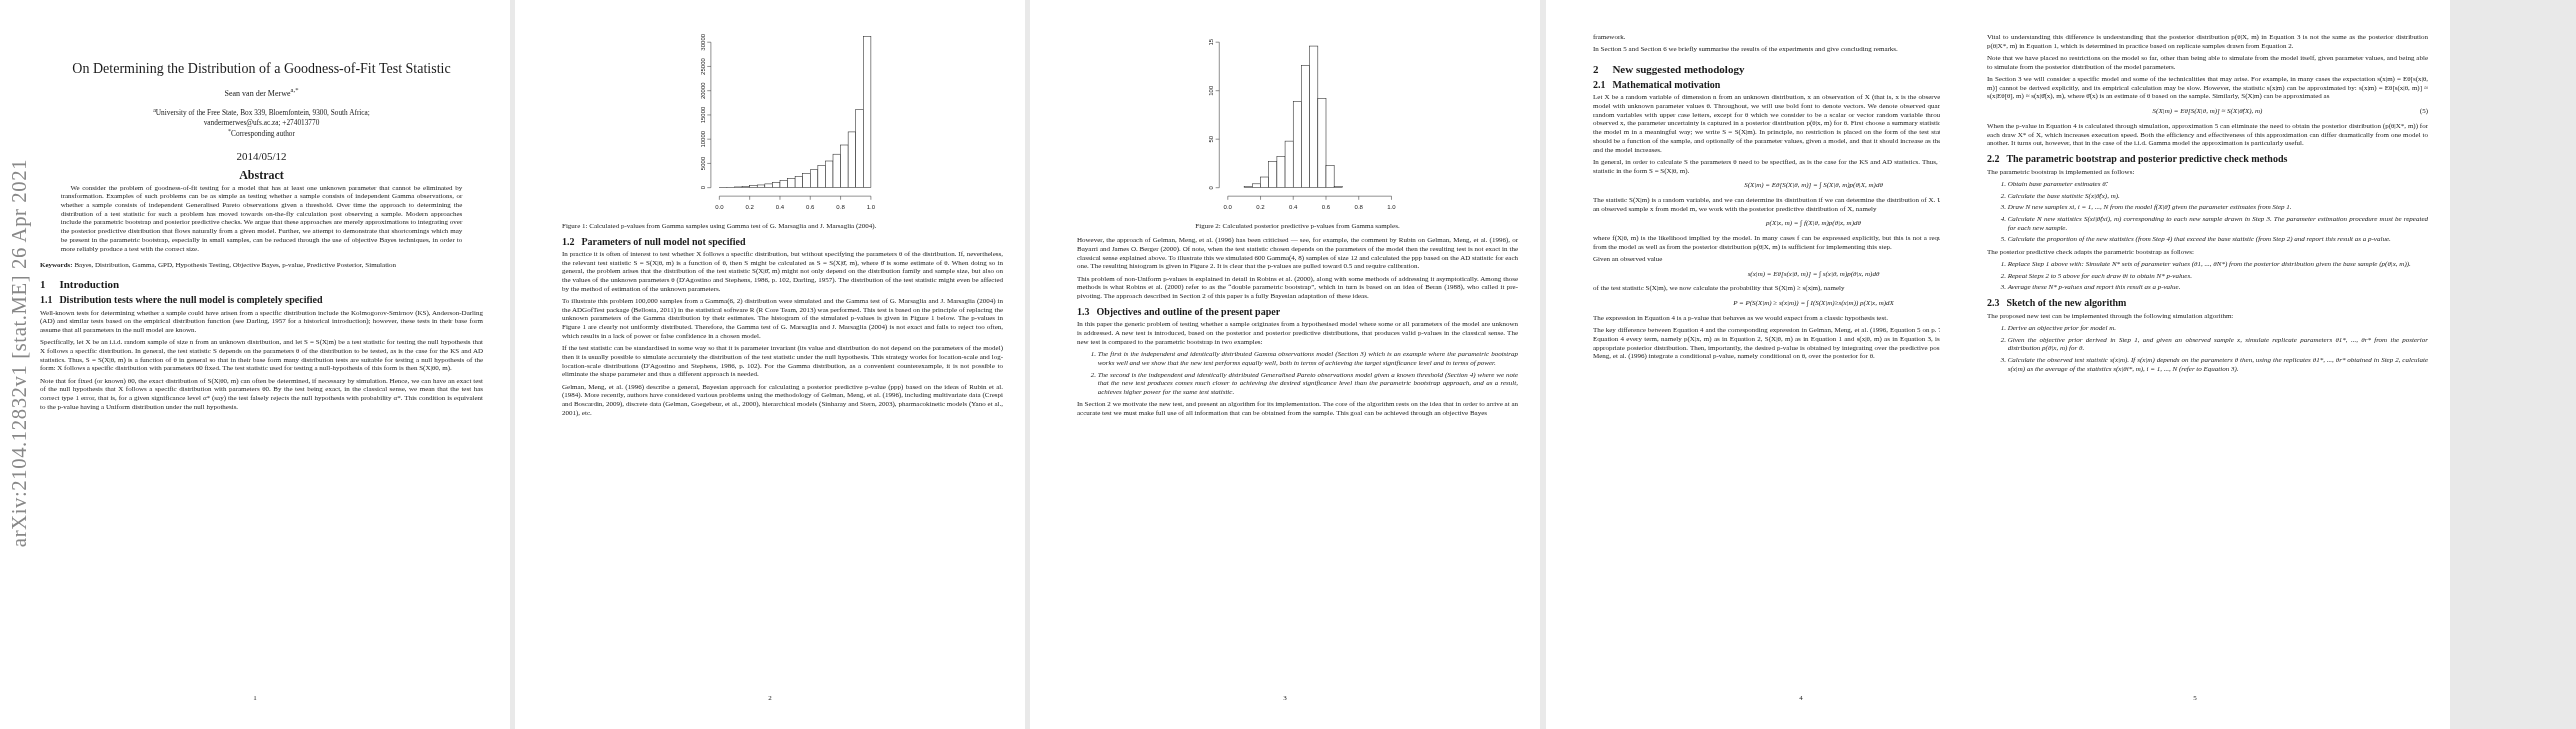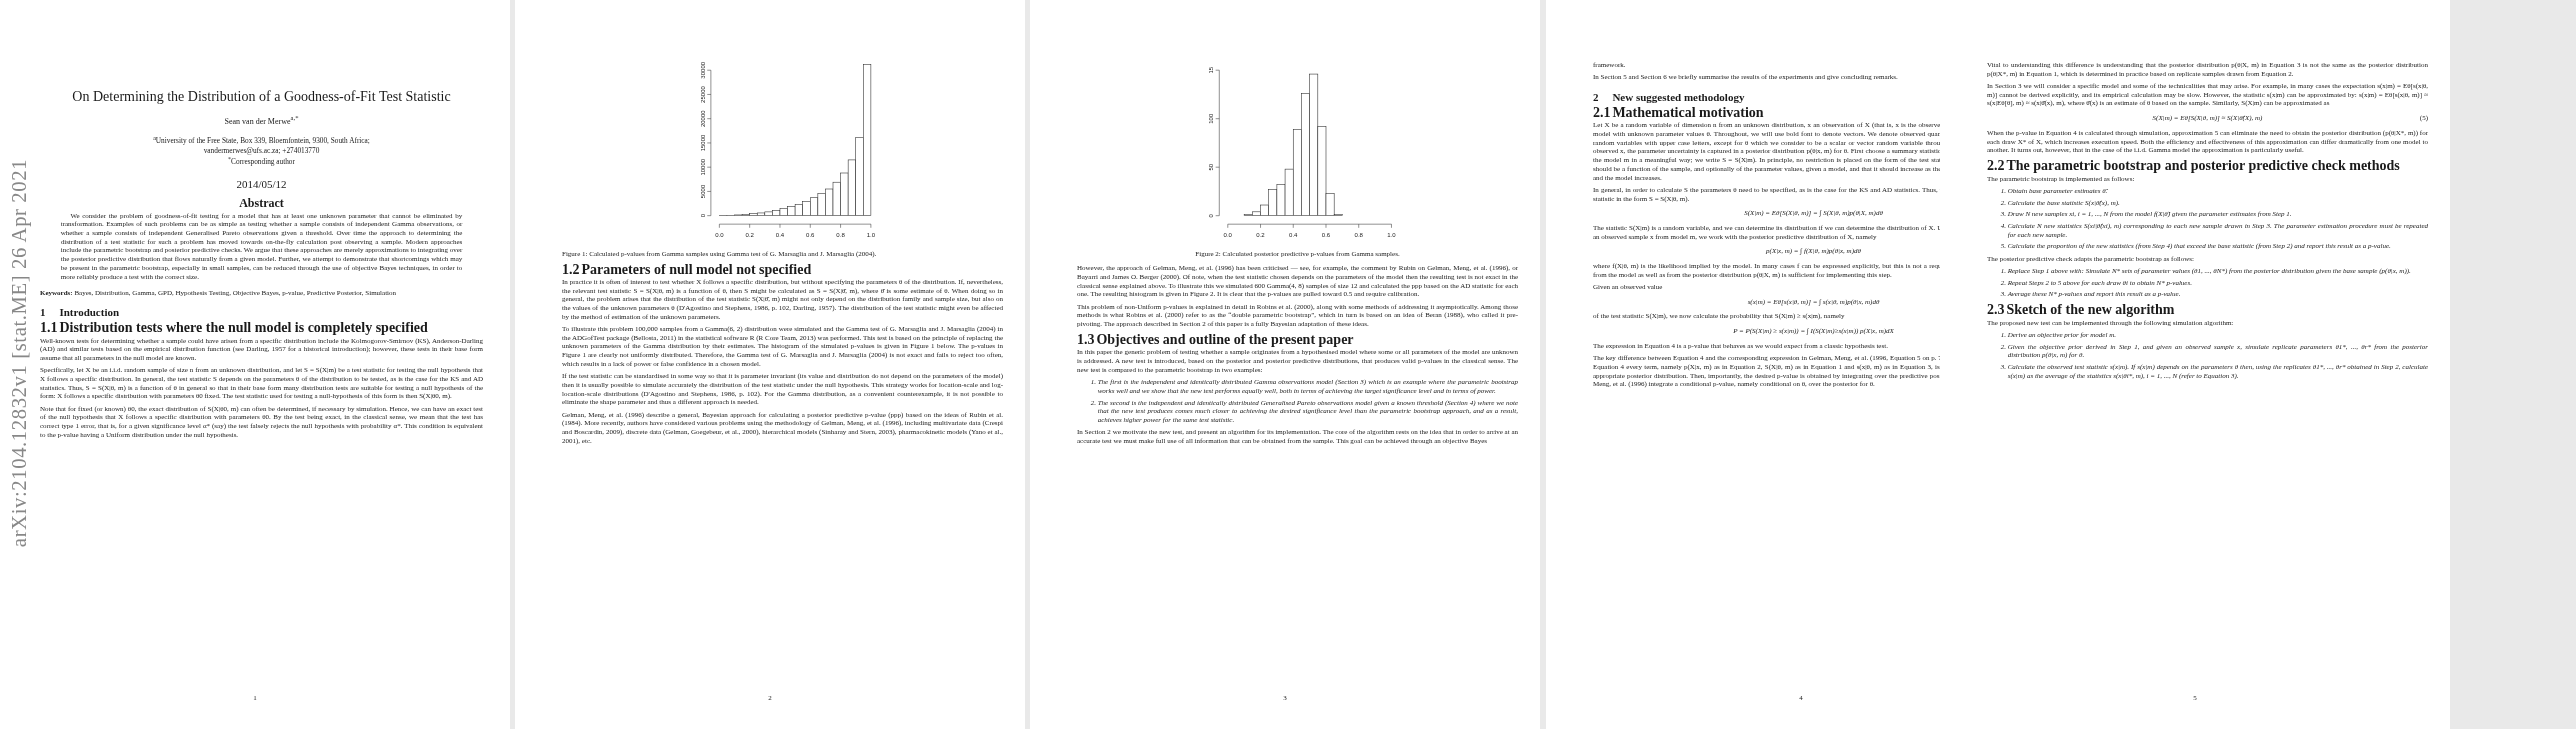--- a/index.html
+++ b/index.html
@@ -1,32 +1,32 @@
 <!DOCTYPE html>
 <html style="font-size:9.7px"><head>
 <meta charset="utf-8">
 <style>
   html, body { margin:0; padding:0; background:#e9e9e9; }
   body { width:2576px; height:729px; position:relative; overflow:hidden; font-family:"Liberation Serif","DejaVu Serif",serif; color:#1a1a1a; }
   .page { position:absolute; top:0; width:510px; height:729px; background:#fff; box-sizing:border-box; }
   .p1 { left:0; } .p2 { left:515px; } .p3 { left:1030px; } .p4 { left:1546px; } .p5 { left:1940px; }
   .sidebar { position:absolute; left:7.3px; top:49px; width:24px; height:608px; }
   .sidebar span { position:absolute; left:50%; top:50%; transform:translate(-50%,-50%) rotate(-90deg); white-space:nowrap; font-size:20.7px; color:#888; letter-spacing:0.6px; }
-  .content { position:absolute; left:40px; right:27px; top:36px; font-size:7px; line-height:8.7px; text-align:justify;margin-top:28px; }
+  .content { position:absolute; left:40px; right:27px; top:36px; font-size:7px; line-height:8.7px; text-align:justify; }
   .p2 .content, .p3 .content, .p4 .content, .p5 .content { left:47px; right:22px; }
   .title { text-align:center; font-size:14px; line-height:17px; margin-top:24px; }
   .center { text-align:center; }
   .author { font-size:8px; margin-top:8.5px; }
   .affil { font-size:7.3px; line-height:8.8px; margin-top:8.5px; }
   .date { font-size:11px; margin-top:12px; }
   .abs-title { font-weight:bold; font-size:12px; margin-top:11px; text-align:center; }
   .abstract { margin:3.6px 20.7px 0 20.7px; text-indent:9.7px; }
   .keywords { margin-top:7.3px; }
   h1 { font-size:11px; margin:11px 0 4.9px 0; font-weight:bold; }
-  h2 { font-size:14px; margin:7.3px 0 3.6px 0; font-weight:bold; }
+  h2 { font-size:10px; margin:7.3px 0 3.6px 0; font-weight:bold; }
   h1 .num, h2 .num { display:inline-block; width:19.4px; }
   p { margin:0 0 3.6px 0; }
   .pagenum { position:absolute; bottom:27px; left:0; right:0; text-align:center; font-size:7px; }
   .caption { text-align:center; margin:3.6px 0 6px 0; }
   .caption.left { text-align:left; }
   .eq { display:flex; justify-content:center; position:relative; margin:6px 0; font-style:italic; }
   .eq .eqn { position:absolute; right:0; font-style:normal; }
   ol { margin:2.4px 0 3.6px 0; padding-left:20.7px; }
   ol li { margin-bottom:3px;font-style:italic; }
   .chart-wrap { display:flex; justify-content:center; }
@@ -208,20 +208,21 @@
       </div>
     <p>The expression in Equation 4 is a p-value that behaves as we would expect from a classic hypothesis test.</p>
     <p>The key difference between Equation 4 and the corresponding expression in Gelman, Meng, et al. (1996, Equation 5 on p. 738) is the order of integration. In Equation 4 every term, namely p(X|x, m) as in Equation 2, S(X|θ, m) as in Equation 1 and s(x|θ, m) as in Equation 3, is first integrated over θ, using the appropriate posterior distribution. Then, importantly, the desired p-value is obtained by integrating over the predictive posterior distribution for X. Gelman, Meng, et al. (1996) integrate a conditional p-value, namely conditional on θ, over the posterior for θ.</p>
   </div>
   <div class="pagenum">4</div>
 </div>
 
 <div class="page p5">
   <div class="content" style="top:33px;">
     <p>Vital to understanding this difference is understanding that the posterior distribution p(θ|X, m) in Equation 3 is not the same as the posterior distribution p(θ|X*, m) in Equation 1, which is determined in practice based on replicate samples drawn from Equation 2.</p>
+    <p>Note that we have placed no restrictions on the model so far, other than being able to simulate from the model itself, given parameter values, and being able to simulate from the posterior distribution of the model parameters.</p>
     <p>In Section 3 we will consider a specific model and some of the technicalities that may arise. For example, in many cases the expectation s(x|m) = Eθ[s(x|θ, m)] cannot be derived explicitly, and its empirical calculation may be slow. However, the statistic s(x|m) can be approximated by: s(x|m) = Eθ[s(x|θ, m)] ≈ s(x|Eθ[θ], m) ≈ s(x|θ̂(x), m), where θ̂(x) is an estimate of θ based on the sample. Similarly, S(X|m) can be approximated as</p>
     <div class="eq">
         <span>S(X|m) = Eθ[S(X|θ, m)] ≈ S(X|θ̂(X), m)</span>
         <span class="eqn">(5)</span>
       </div>
     <p>When the p-value in Equation 4 is calculated through simulation, approximation 5 can eliminate the need to obtain the posterior distribution (p(θ|X*, m)) for each draw X* of X, which increases execution speed. Both the efficiency and effectiveness of this approximation can differ dramatically from one model to another. It turns out, however, that in the case of the i.i.d. Gamma model the approximation is particularly useful.</p>
     <h2><span class="num">2.2</span><span>The parametric bootstrap and posterior predictive check methods</span></h2>
     <p>The parametric bootstrap is implemented as follows:</p>
     <ol>
       <li>Obtain base parameter estimates θ̂.</li>

